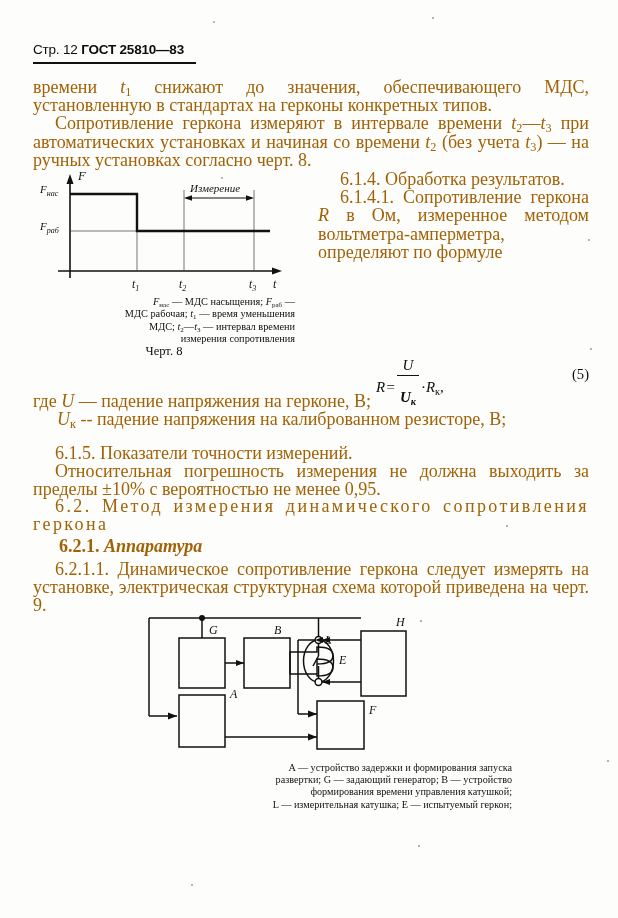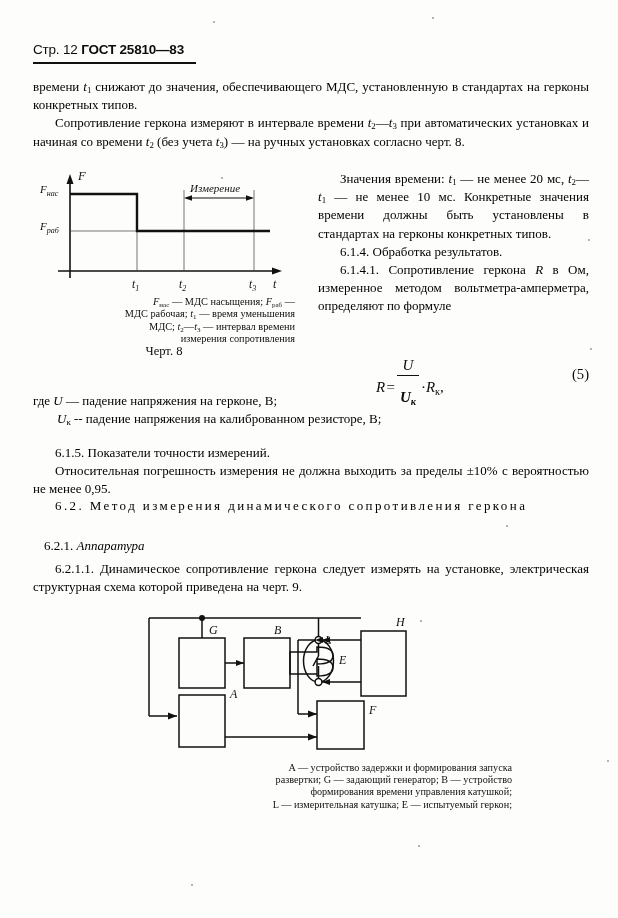--- a/index.html
+++ b/index.html
@@ -36,25 +36,25 @@
     position: absolute;
     left: 33px;
     top: 62px;
     width: 163px;
     height: 2px;
     background: #111;
   }
   
   .txt {
     position: absolute;
-    font-size: 13px;
+    font-size: 18px;
     line-height: 18.2px;
     text-align: justify;
     text-justify: inter-word;
-    color: #000000;
+    color: #a16207;
   }
   .txt p { margin: 0; }
   .indent { text-indent: 22px; }
   .sp { letter-spacing: 2.4px; }
   i, .it { font-style: italic; }
   sub {
     font-size: 0.68em;
     vertical-align: -0.28em;
     line-height: 0;
   }
@@ -107,21 +107,21 @@
     position: absolute;
     right: 0px;
     top: 8px;
     font-size: 14.6px;
   }
   
   #para-where { left: 33px; top: 392px; width: 556px; }
   .hang { padding-left: 38px; text-indent: -14px; }
   #para-615 { left: 33px; top: 444px; width: 556px; }
   #para-62 { left: 33px; top: 497px; width: 556px; }
-  #para-621 { left: 22px; top: 537px; width: 556px; }
+  #para-621 { left: 37px; top: 537px; width: 556px; font-weight: bold; }
   #para-6211 { left: 33px; top: 560px; width: 556px; }
 
   
   #fig8 {
     position: absolute;
     left: 40px;
     top: 168px;
     width: 250px;
     height: 125px;
   }
@@ -224,21 +224,20 @@
 
   <div class="cap" id="fig8-cap">
     <i>F</i><sub>нас</sub> — МДС насыщения; <i>F</i><sub>раб</sub> —<br>
     МДС рабочая; <i>t</i><sub>1</sub> — время уменьшения<br>
     МДС; <i>t</i><sub>2</sub>—<i>t</i><sub>3</sub> — интервал времени<br>
     измерения сопротивления
   </div>
   <div id="fig8-num">Черт. 8</div>
 
   <div class="txt" id="col-right">
-    <p class="indent">Значения времени: <i>t</i><sub>1</sub> — не менее 20 мс, <i>t</i><sub>2</sub>—<i>t</i><sub>1</sub> — не менее 10 мс. Конкретные значения времени должны быть установлены в стандартах на герконы конкретных типов.</p>
     <p class="indent">6.1.4. Обработка результатов.</p>
     <p class="indent">6.1.4.1. Сопротивление геркона <i>R</i> в Ом, измеренное методом вольтметра-амперметра, определяют по формуле</p>
   </div>
 
   <div class="formula-row">
     <div class="formula">
       <i>R</i> =<span class="frac"><span class="num">U</span><span class="bar"></span><span class="den">U<sub>к</sub></span></span>·<i>R</i><sub>к</sub>,
     </div>
     <div class="eqno">(5)</div>
   </div>

